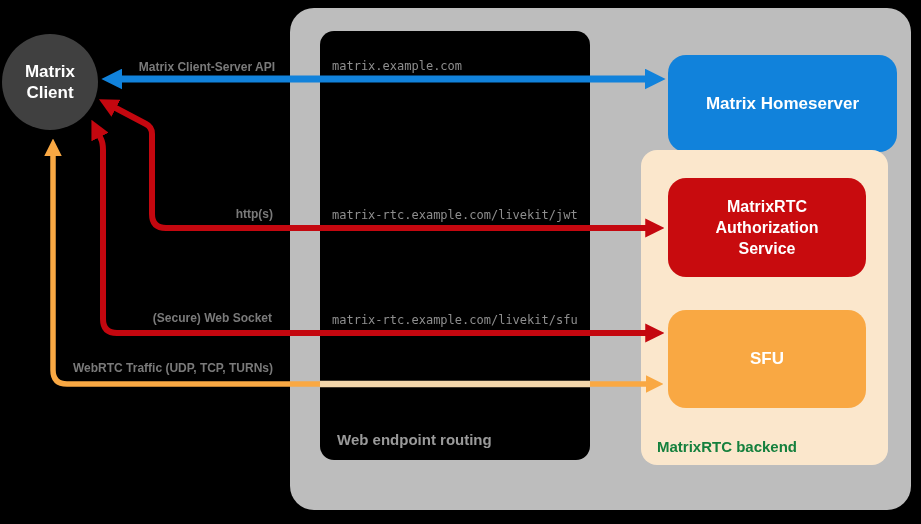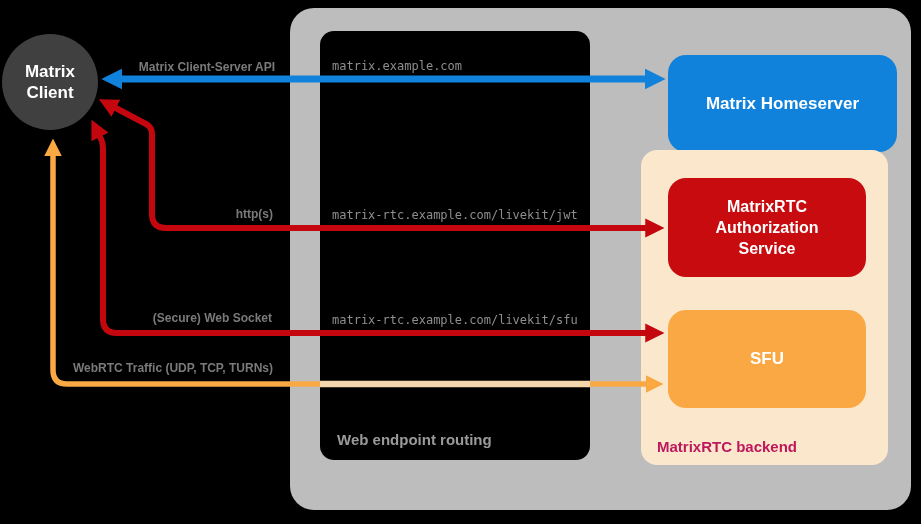--- a/index.html
+++ b/index.html
@@ -37,21 +37,21 @@
     background:#404040;display:flex;flex-direction:column;align-items:center;justify-content:center;
     color:#fff;font-weight:bold;font-size:17px;line-height:21px;text-align:center;
   }
   
   .routing-caption{
     position:absolute;left:17px;bottom:12px;
     color:#9a9a9a;font-weight:bold;font-size:15px;
   }
   .backend-caption{
     position:absolute;left:16px;bottom:10px;
-    color:#be185d;font-weight:bold;font-size:15px;
+    color:#15803d;font-weight:bold;font-size:15px;
   }
   .site-caption{
     position:absolute;right:6px;bottom:6px;
     color:#fff;font-weight:bold;font-size:19px;
   }
   
   .endpoint{
     position:absolute;left:12px;
     color:#8e8e8e;font-family:"DejaVu Sans Mono", monospace;font-size:12px;white-space:nowrap;
   }

